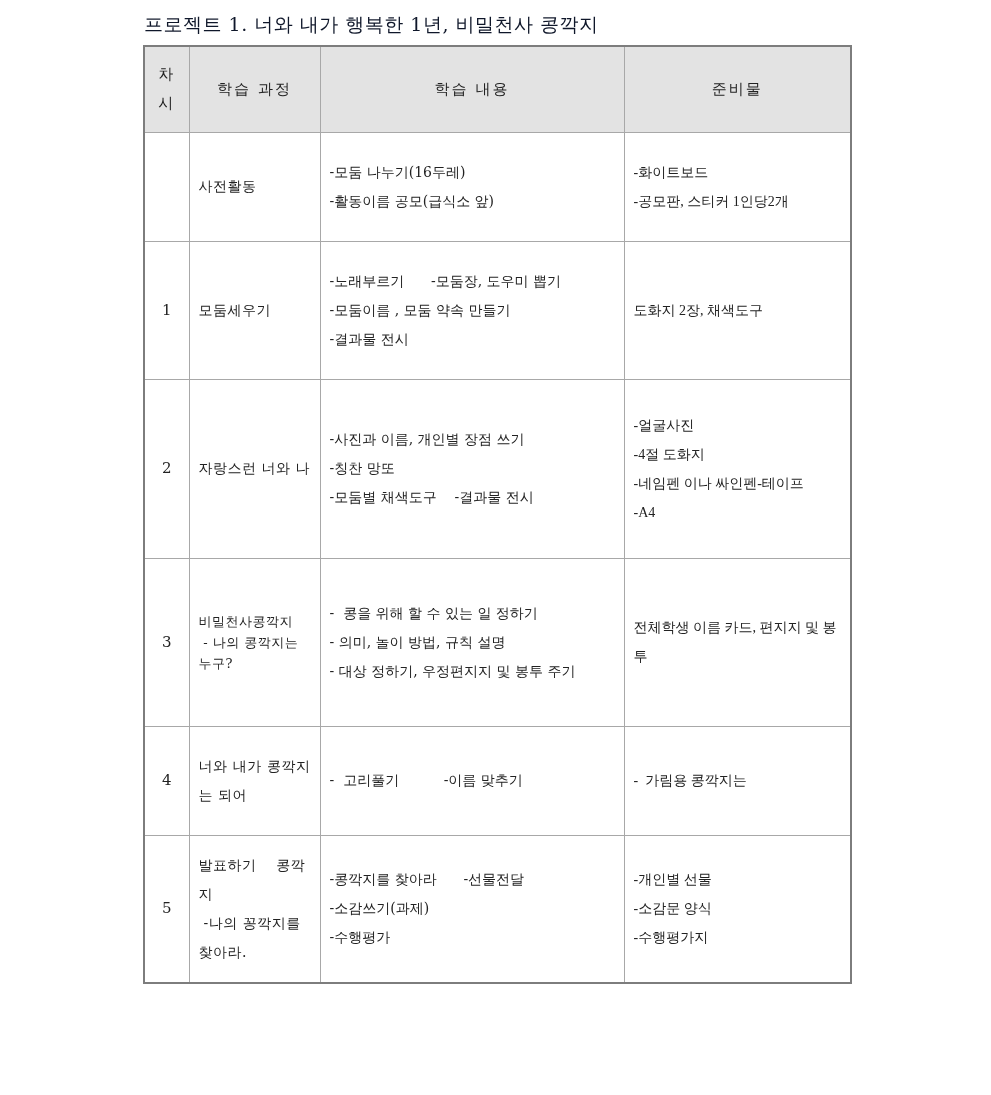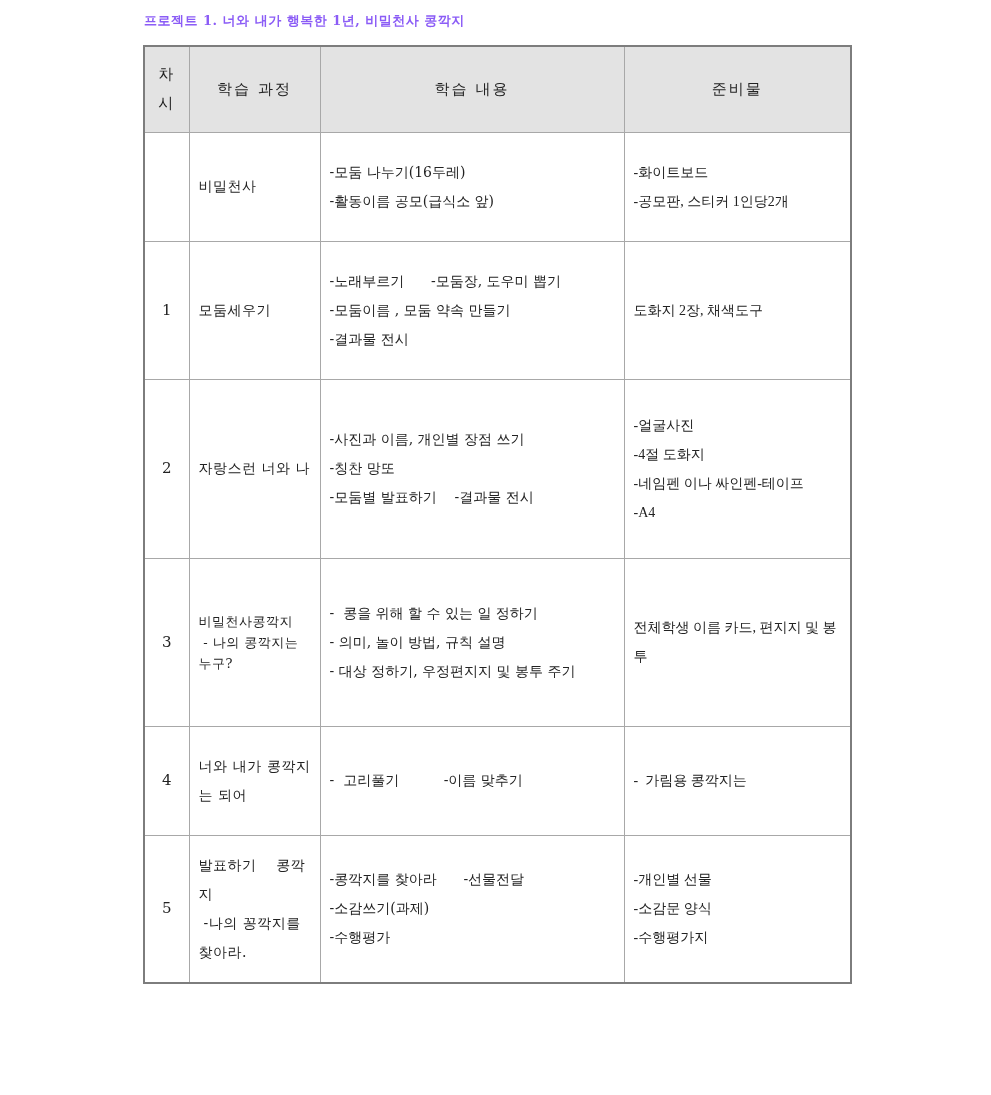--- a/index.html
+++ b/index.html
@@ -11,24 +11,24 @@
       width: 991px;
       height: 1095px;
       position: relative;
       font-family: "DejaVu Serif", "Liberation Serif", serif;
       color: #222222;
     }
     .doc-title {
       position: absolute;
       left: 144px;
       top: 12px;
-      font-size: 13px;
-      font-weight: bold;
+      font-size: 19px;
+      font-weight: normal;
       letter-spacing: 0.5px;
-      color: #8b5cf6;
+      color: #0f172a;
       white-space: nowrap;
     }
     table.plan {
       position: absolute;
       left: 143px;
       top: 45px;
       width: 707px;
       border-collapse: collapse;
       table-layout: fixed;
       font-size: 14px;
@@ -100,21 +100,21 @@
       </th>
       <th>학습 과정</th>
       <th>학습 내용</th>
       <th>준비물</th>
     </tr>
   </thead>
   <tbody>
 
     <tr style="height:109px">
       <td class="num-cell"></td>
-      <td class="step-cell">비밀천사</td>
+      <td class="step-cell">사전활동</td>
       <td>
         <span class="line">-모둠 나누기(16두레)</span>
         <span class="line">-활동이름 공모(급식소 앞)</span>
       </td>
       <td>
         <span class="mat-line">-화이트보드</span>
         <span class="mat-line">-공모판, 스티커 1인당2개</span>
       </td>
     </tr>
 
@@ -130,21 +130,21 @@
         <span class="mat-line">도화지 2장, 채색도구</span>
       </td>
     </tr>
 
     <tr style="height:179px">
       <td class="num-cell">2</td>
       <td class="step-cell">자랑스런 너와 나</td>
       <td>
         <span class="line">-사진과 이름, 개인별 장점 쓰기</span>
         <span class="line">-칭찬 망또</span>
-        <span class="line">-모둠별 발표하기    -결과물 전시</span>
+        <span class="line">-모둠별 채색도구    -결과물 전시</span>
       </td>
       <td>
         <span class="mat-line">-얼굴사진</span>
         <span class="mat-line">-4절 도화지</span>
         <span class="mat-line">-네임펜 이나 싸인펜-테이프</span>
         <span class="mat-line">-A4</span>
       </td>
     </tr>
 
     <tr style="height:168px">

